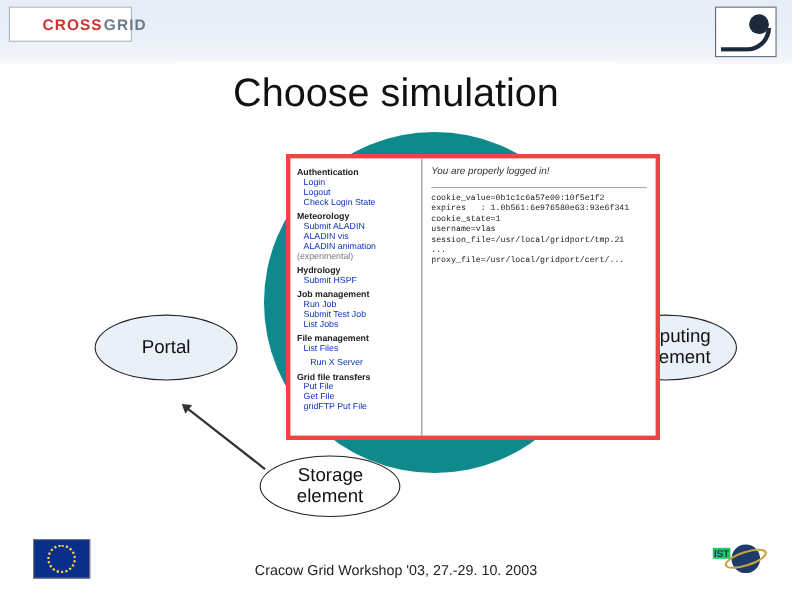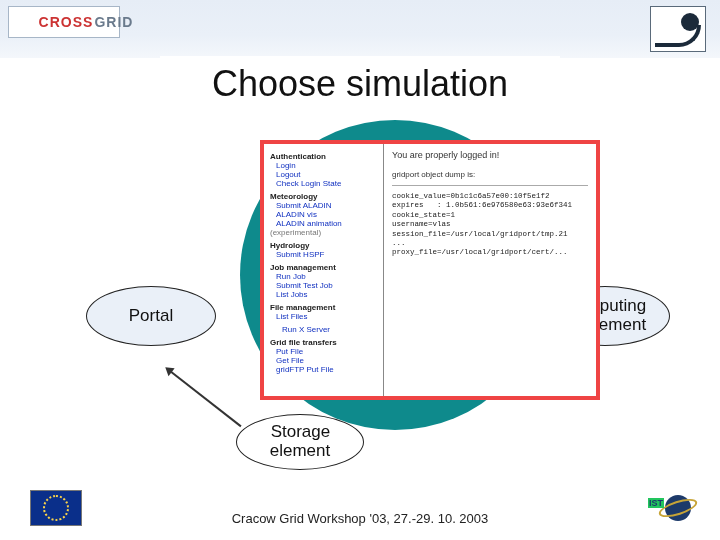--- a/index.html
+++ b/index.html
@@ -69,21 +69,21 @@
     font-size:8px; color:#333; overflow:hidden;
   }
   .pw-side .sec { margin-top:4px; }
   .pw-side .hd { color:#222; font-weight:bold; font-size:8px; }
   .pw-side .lnk { color:#1030c0; margin-left:6px; }
   .pw-side .gray { color:#777; margin-left:0; }
   .pw-main {
     position:absolute; left:120px; top:0; right:0; height:100%;
     padding:6px 8px; font-size:8px; color:#333;
   }
-  .pw-main .msg { font-size:9px; margin-bottom:10px; }
+  .pw-main .msg { font-size:9px; margin-bottom:10px;font-style:italic; }
   .pw-main .monohd { margin-top:4px; margin-bottom:6px; }
   .pw-main pre {
     font-family: "Courier New", monospace; font-size:7.5px; line-height:1.25;
     white-space:pre; color:#222; margin:0;
   }
   .pw-main .rule { border-top:1px solid #aaa; margin:4px 0 6px 0; }
 
   .footer {
     position:absolute; left:0; bottom:14px; width:720px; text-align:center;
     font-size:13px; color:#222;
@@ -170,21 +170,20 @@
     <div class="sec">
       <div class="hd">Grid file transfers</div>
       <div class="lnk">Put File</div>
       <div class="lnk">Get File</div>
       <div class="lnk">gridFTP Put File</div>
 
     </div>
   </div>
   <div class="pw-main">
     <div class="msg">You are properly logged in!</div>
-    <div class="monohd">gridport object dump is:</div>
     <div class="rule"></div>
     <pre>cookie_value=0b1c1c6a57e00:10f5e1f2
 expires   : 1.0b561:6e976580e63:93e6f341
 cookie_state=1
 username=vlas
 session_file=/usr/local/gridport/tmp.21
 ...
 proxy_file=/usr/local/gridport/cert/...</pre>
   </div>
 </div>

